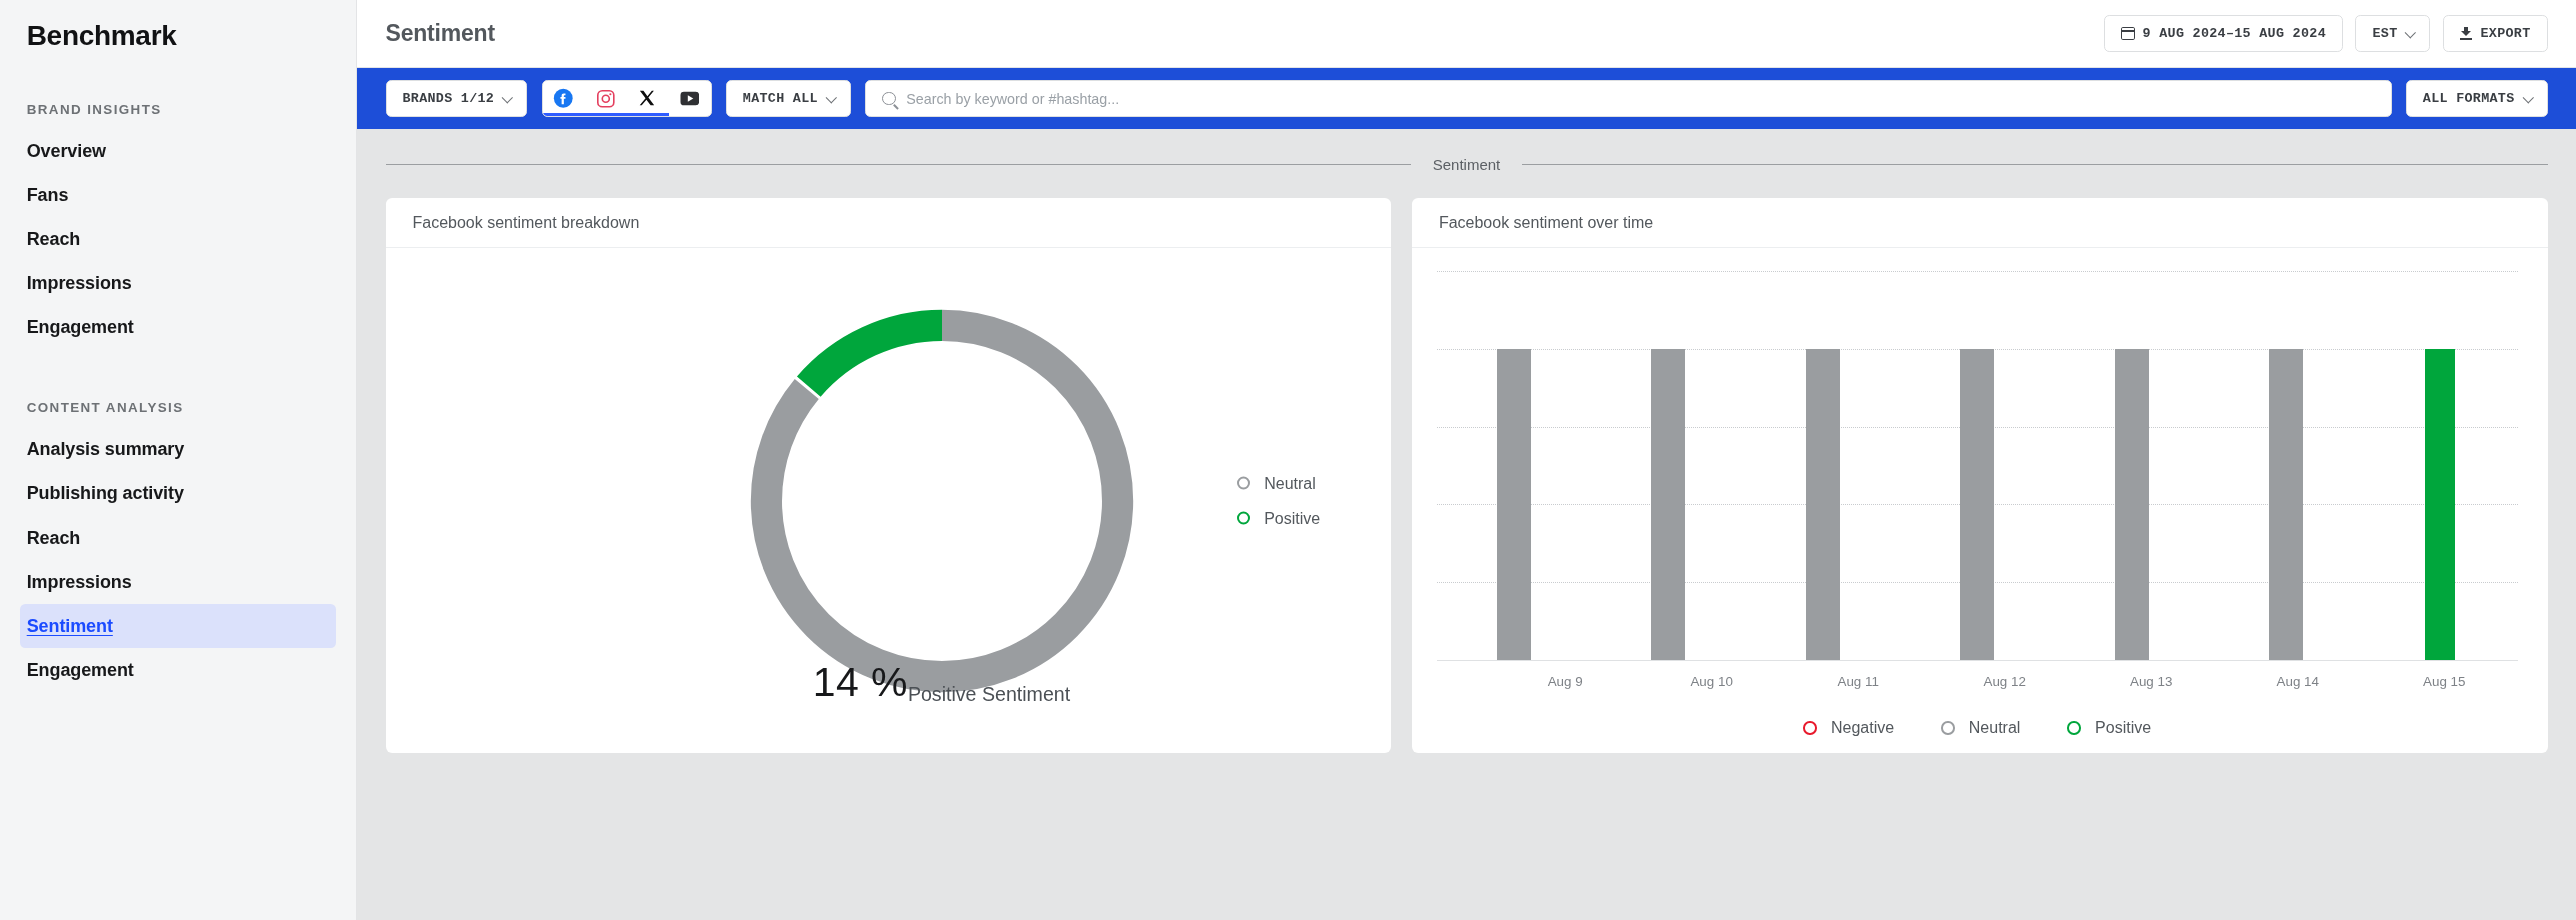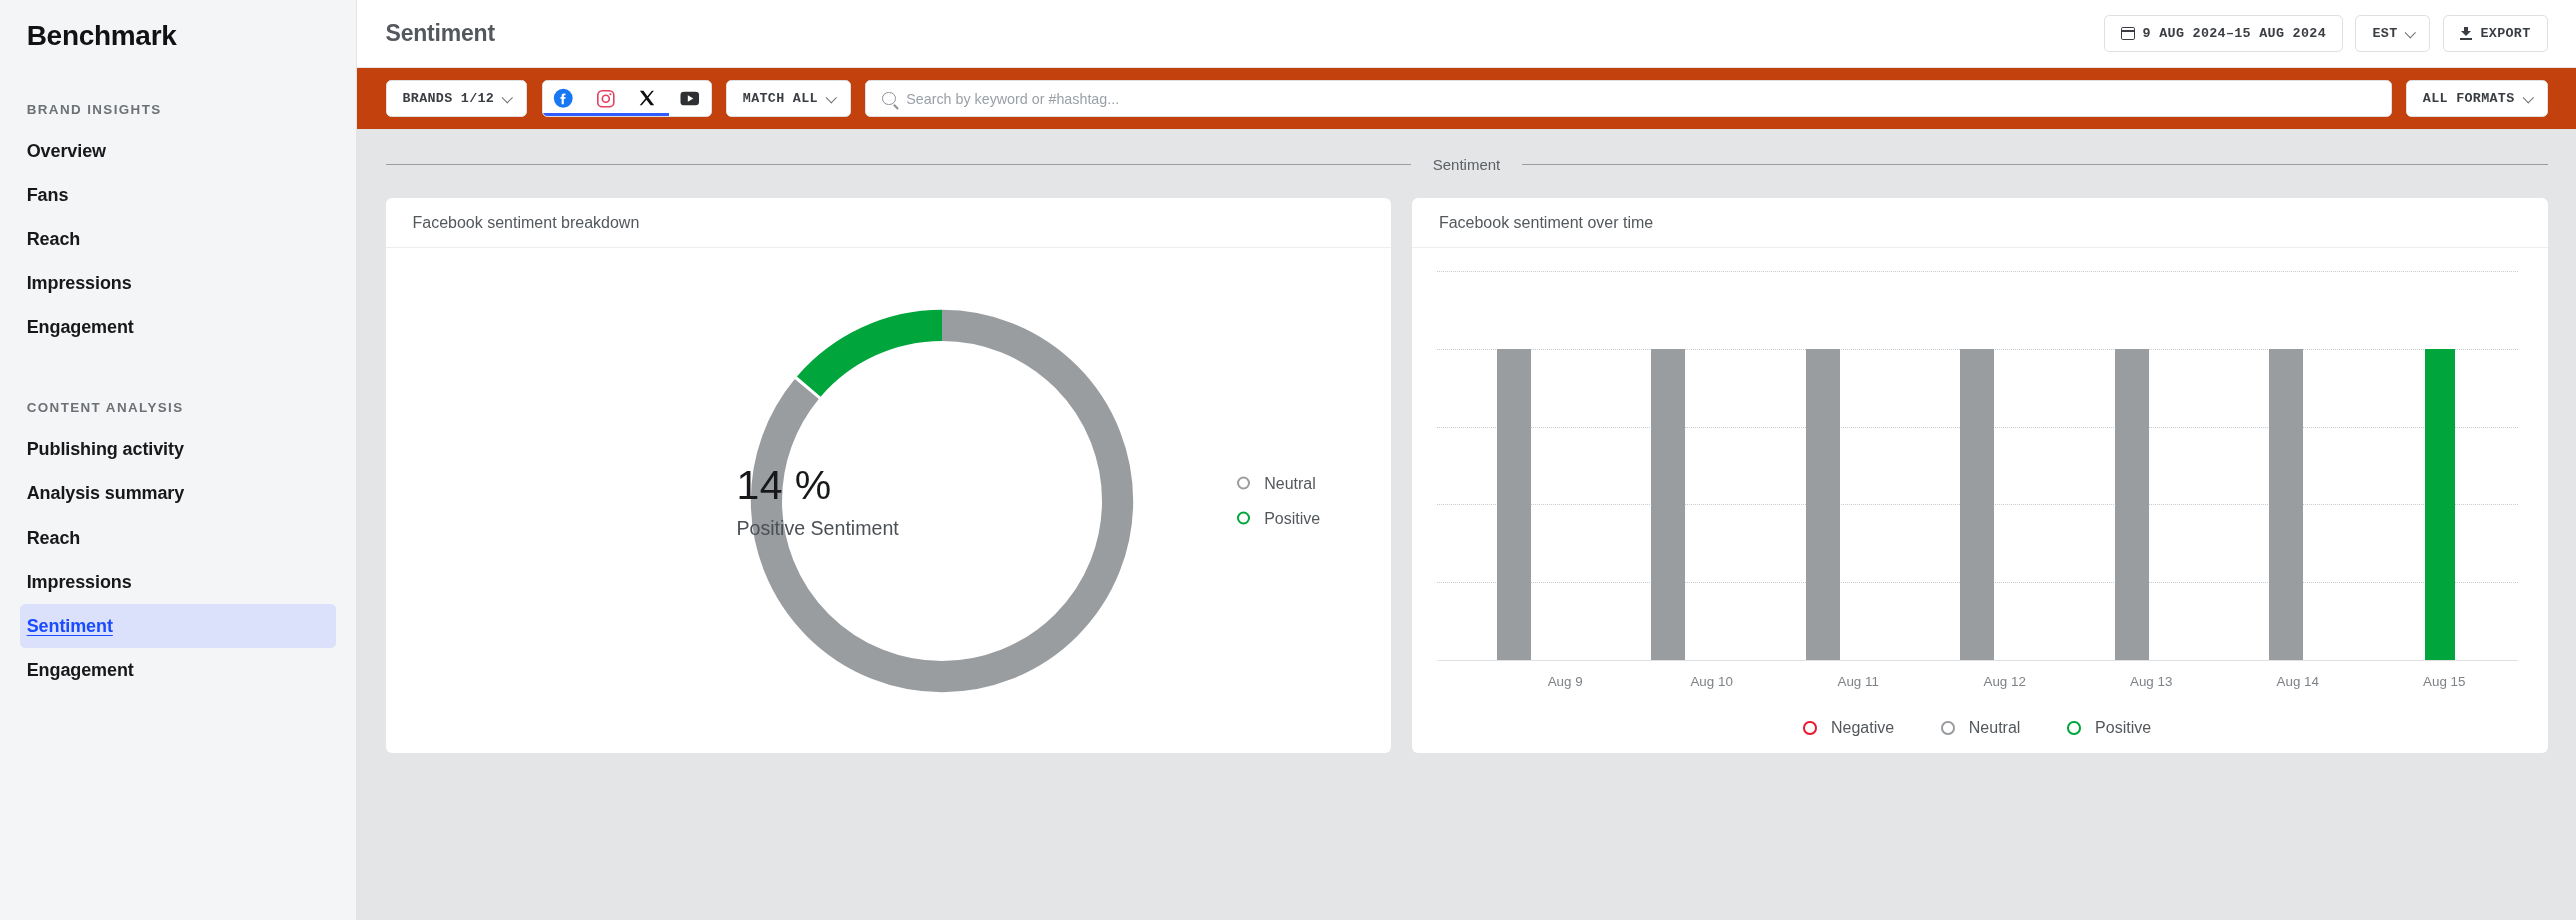--- a/index.html
+++ b/index.html
@@ -62,21 +62,21 @@
   .cal-ico { width: 13.4px; height: 13.4px; border: 1.4px solid #3a3e43; border-radius: 1.8px; position: relative; flex: none; }
   .cal-ico::before { content:""; position:absolute; left:-1.4px; right:-1.4px; top: 1.8px; height: 2.1px; background: #3a3e43; }
   .dl-ico { width: 12.5px; height: 13.4px; position: relative; flex: none; }
   .dl-ico::before { content:""; position:absolute; left: 4.5px; top:0; width: 3.6px; height: 6.2px; background:#3a3e43; }
   .dl-ico::after { content:""; position:absolute; left: 0.9px; top: 4.5px; width:0;height:0;
      border-left: 5.3px solid transparent; border-right: 5.3px solid transparent; border-top: 5.3px solid #3a3e43; }
   .dl-bar { position:absolute; left:0; bottom:0; width: 12.5px; height: 2.1px; background:#3a3e43; }
   .chev { width: 8px; height: 8px; border-right: 1.8px solid #6d7175; border-bottom: 1.8px solid #6d7175; transform: rotate(45deg) translateY(-1.8px); flex: none; }
 
   .filterbar {
-    height: 62px; background: #c2410c; border-bottom: 0.9px solid #e3e4e6;
+    height: 62px; background: #1d4ed8; border-bottom: 0.9px solid #e3e4e6;
     display: flex; align-items: center; padding: 0 28.5px; gap: 14.3px; flex: 0 0 62px;
   }
   .social-group {
     height: 37px; border: 0.9px solid #dddfe1; border-radius: 5.3px; background:#fff;
     display: flex; align-items: stretch; overflow: hidden;
   }
   .social-btn { width: 42px; display:flex; align-items:center; justify-content:center; cursor:pointer; position: relative; }
   .social-btn.sel::after { content:""; position:absolute; left:0; right:0; bottom:0; height:2.7px; background:#2f5cff; }
   .search-wrap {
     flex: 1 1 auto; height: 37px; border: 0.9px solid #dddfe1; border-radius: 5.3px; background: #fff;
@@ -96,21 +96,21 @@
   .cards { display: flex; gap: 21.4px; align-items: stretch; }
   .card { background: #fff; border-radius: 6.2px; }
   .card-hd { height: 50px; border-bottom: 0.9px solid #eceef0; display: flex; align-items: center; padding: 0 27px; }
   .card-hd-t { font-size: 16px; color: #53585d; }
   .card-a { flex: 0 0 1005px; width: 1005px; height: 555px; }
   .card-b { flex: 1 1 auto; height: 555px; }
 
   
   .donut-body { height: 505px; display: flex; align-items: center; justify-content: center; position: relative; }
   .donut-wrap { position: relative; width: 410px; height: 410px; margin-left: 107px; }
-  .donut-center { position: absolute; inset: 0; display: flex; flex-direction: column; align-items: flex-start; justify-content: center; }
+  .donut-center { position: absolute; inset: 0; display: flex; align-items: flex-end; justify-content: center; }
   .donut-pct { font-size: 41px; color: #17181a; letter-spacing: 0.4px; }
   .donut-sub { font-size: 19.6px; color: #4b5055; margin-top: 8px; }
   .donut-legend { position: absolute; left: 851px; top: 50%; transform: translateY(-50%); display: flex; flex-direction: column; gap: 17px; }
   .lg-row { display: flex; align-items: center; gap: 14.3px; cursor: pointer; }
   .lg-ring { width: 13.4px; height: 13.4px; border-radius: 50%; border: 2.1px solid #9a9da0; flex: none; }
   .lg-txt { font-size: 16px; color: #53585d; }
 
   
   .bar-body { height: 505px; padding: 23px 30px 0 25px; display:flex; flex-direction:column; }
   .plot { position: relative; flex: 1 1 auto; display: flex; }
@@ -136,22 +136,22 @@
     <div class="brand-title">Benchmark</div>
 
     <div class="nav-section-title">BRAND INSIGHTS</div>
     <div class="nav-item">Overview</div>
     <div class="nav-item">Fans</div>
     <div class="nav-item">Reach</div>
     <div class="nav-item">Impressions</div>
     <div class="nav-item">Engagement</div>
 
     <div class="nav-section-title">CONTENT ANALYSIS</div>
+    <div class="nav-item">Analysis summary</div>
     <div class="nav-item">Publishing activity</div>
-    <div class="nav-item">Analysis summary</div>
     <div class="nav-item">Reach</div>
     <div class="nav-item">Impressions</div>
     <div class="nav-item active">Sentiment</div>
     <div class="nav-item">Engagement</div>
   </div>
 
   <div class="main">
 
     <div class="topbar">
       <div class="page-title">Sentiment</div>

